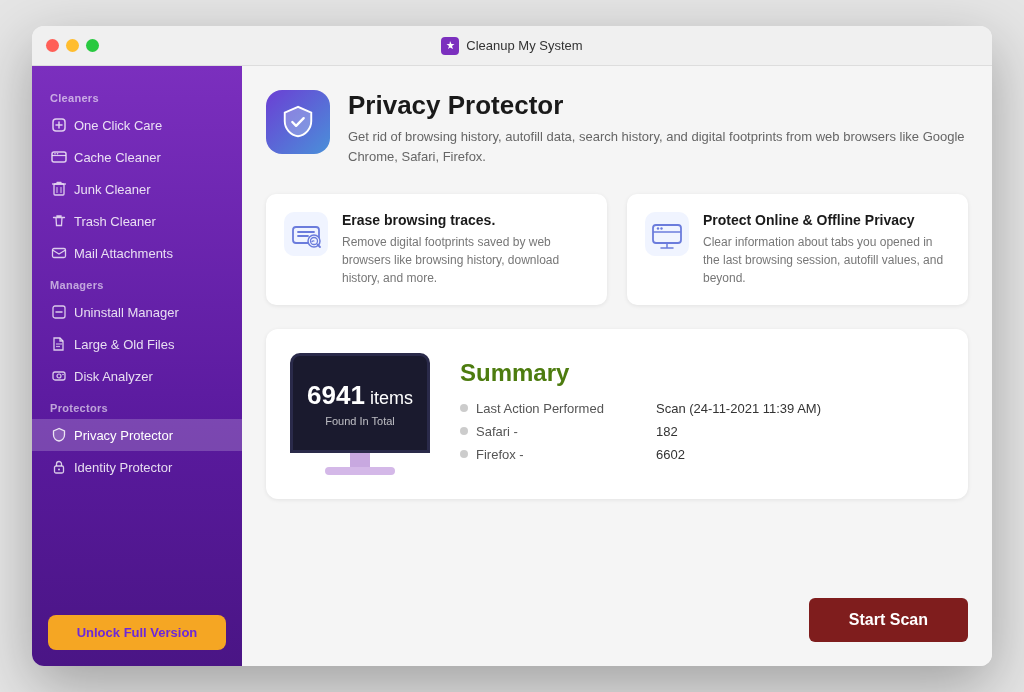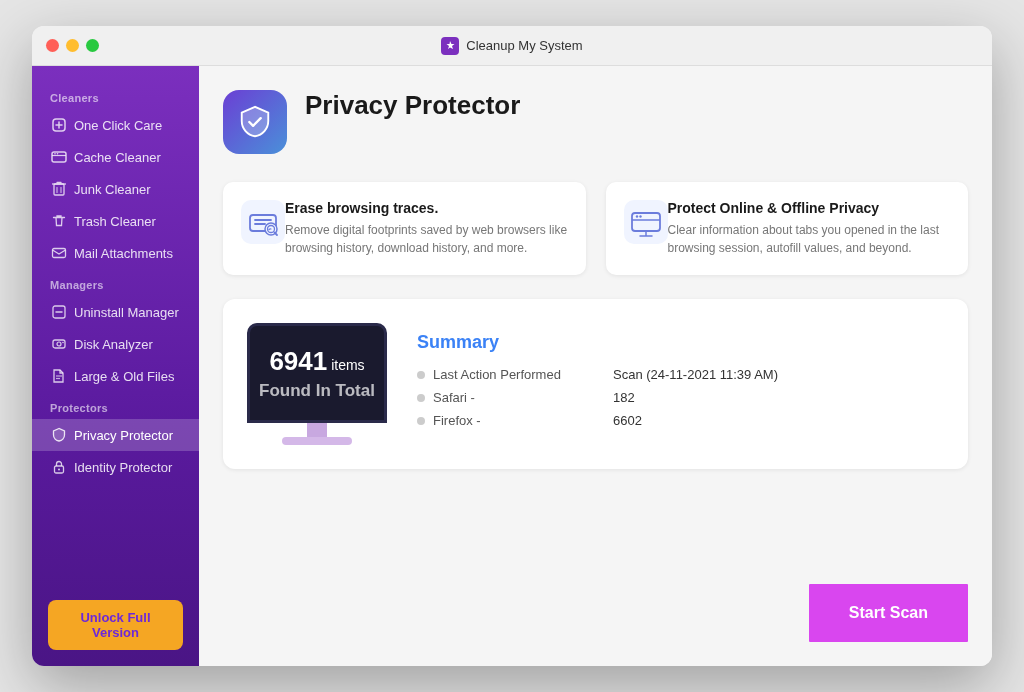--- a/index.html
+++ b/index.html
@@ -61,21 +61,21 @@
       font-weight: 500;
       color: #333;
     }
     .main-content {
       display: flex;
       flex: 1;
       overflow: hidden;
     }
     
     .sidebar {
-      width: 167px;
+      width: 210px;
       background: linear-gradient(180deg, #7b2fbe 0%, #5a1a9e 60%, #4a1585 100%);
       display: flex;
       flex-direction: column;
       padding: 16px 0 16px 0;
       flex-shrink: 0;
     }
     .sidebar-section-label {
       font-size: 11px;
       font-weight: 700;
       color: rgba(255,255,255,0.6);
@@ -169,20 +169,21 @@
       gap: 20px;
       margin-bottom: 24px;
     }
     .feature-card {
       flex: 1;
       background: #fff;
       border-radius: 10px;
       padding: 18px;
       display: flex;
       align-items: flex-start;
+      gap: 14px;
       box-shadow: 0 1px 4px rgba(0,0,0,0.08);
     }
     .feature-card-icon {
       width: 44px;
       height: 44px;
       flex-shrink: 0;
       display: flex;
       align-items: center;
       justify-content: center;
     }
@@ -228,43 +229,42 @@
     .monitor-count {
       font-size: 26px;
       font-weight: 700;
       color: #fff;
     }
     .monitor-count span {
       font-size: 14px;
       font-weight: 400;
     }
     .monitor-sub {
-      font-size: 17px;
+      font-size: 11px;
       color: rgba(255,255,255,0.7);
       margin-top: 4px;
-      font-weight: bold;
     }
     .monitor-neck {
       width: 20px;
       height: 14px;
       background: #c8a8e0;
     }
     .monitor-base {
       width: 70px;
       height: 8px;
       background: #d4b8e8;
       border-radius: 4px;
     }
     .summary-data {
       flex: 1;
     }
     .summary-data h2 {
-      font-size: 18px;
+      font-size: 24px;
       font-weight: 600;
-      color: #3b82f6;
+      color: #4d7c0f;
       margin-bottom: 14px;
     }
     .summary-row {
       display: flex;
       align-items: center;
       margin-bottom: 8px;
       font-size: 13px;
     }
     .summary-dot {
       width: 8px;
@@ -282,25 +282,25 @@
       color: #333;
       font-weight: 400;
     }
     
     .bottom-bar {
       display: flex;
       justify-content: flex-end;
       margin-top: auto;
     }
     .start-scan-btn {
-      background: #d946ef;
+      background: #7f1d1d;
       color: #fff;
       border: none;
-      border-radius: 1px;
-      padding: 20px 40px;
+      border-radius: 6px;
+      padding: 13px 40px;
       font-size: 16px;
       font-weight: 600;
       cursor: pointer;
     }
   </style>
 </head>
 <body>
 
 <div class="app-window">
 
@@ -388,38 +388,38 @@
             <rect x="2" y="2" width="12" height="12" rx="2" stroke="rgba(255,255,255,0.85)" stroke-width="1.3" fill="none"></rect>
             <path d="M5 8h6" stroke="rgba(255,255,255,0.85)" stroke-width="1.5" stroke-linecap="round"></path>
           </svg>
         </div>
         <span>Uninstall Manager</span>
       </div>
 
       <div class="sidebar-item">
         <div class="sidebar-item-icon">
           <svg width="16" height="16" viewBox="0 0 16 16" fill="none">
-            <rect x="2" y="4" width="12" height="8" rx="2" stroke="rgba(255,255,255,0.85)" stroke-width="1.3" fill="none"></rect>
-            <circle cx="8" cy="8" r="2" stroke="rgba(255,255,255,0.85)" stroke-width="1.2" fill="none"></circle>
-            <circle cx="12" cy="6.5" r="0.8" fill="rgba(255,255,255,0.85)"></circle>
-          </svg>
-        </div>
-        <span>Disk Analyzer</span>
-      </div>
-
-      <div class="sidebar-item">
-        <div class="sidebar-item-icon">
-          <svg width="16" height="16" viewBox="0 0 16 16" fill="none">
             <path d="M3 2h6l3 3v9H3z" stroke="rgba(255,255,255,0.85)" stroke-width="1.3" fill="none"></path>
             <path d="M9 2v3h3" stroke="rgba(255,255,255,0.85)" stroke-width="1.3" fill="none"></path>
             <line x1="5" y1="8" x2="11" y2="8" stroke="rgba(255,255,255,0.7)" stroke-width="1.2"></line>
             <line x1="5" y1="10.5" x2="9" y2="10.5" stroke="rgba(255,255,255,0.7)" stroke-width="1.2"></line>
           </svg>
         </div>
         <span>Large &amp; Old Files</span>
+      </div>
+
+      <div class="sidebar-item">
+        <div class="sidebar-item-icon">
+          <svg width="16" height="16" viewBox="0 0 16 16" fill="none">
+            <rect x="2" y="4" width="12" height="8" rx="2" stroke="rgba(255,255,255,0.85)" stroke-width="1.3" fill="none"></rect>
+            <circle cx="8" cy="8" r="2" stroke="rgba(255,255,255,0.85)" stroke-width="1.2" fill="none"></circle>
+            <circle cx="12" cy="6.5" r="0.8" fill="rgba(255,255,255,0.85)"></circle>
+          </svg>
+        </div>
+        <span>Disk Analyzer</span>
       </div>
 
       <div class="sidebar-section-label">Protectors</div>
 
       <div class="sidebar-item active">
         <div class="sidebar-item-icon">
           <svg width="16" height="16" viewBox="0 0 16 16" fill="none">
             <path d="M8 1.5L2.5 4v4c0 3 2.5 5.5 5.5 6 3-0.5 5.5-3 5.5-6V4z" stroke="rgba(255,255,255,0.95)" stroke-width="1.3" fill="rgba(255,255,255,0.15)"></path>
           </svg>
         </div>
@@ -446,20 +446,21 @@
 
       <div class="header-section">
         <div class="header-icon">
           <svg width="38" height="38" viewBox="0 0 38 38" fill="none">
             <path d="M19 3L5 9v9c0 8 6 15 14 16 8-1 14-8 14-16V9z" fill="rgba(255,255,255,0.25)" stroke="white" stroke-width="2"></path>
             <path d="M13 19l4 4 8-8" stroke="white" stroke-width="2.5" stroke-linecap="round" stroke-linejoin="round"></path>
           </svg>
         </div>
         <div class="header-text">
           <h1>Privacy Protector</h1>
+          <p>Get rid of browsing history, autofill data, search history, and digital footprints from web browsers like Google Chrome, Safari, Firefox.</p>
         </div>
       </div>
 
       <div class="feature-cards">
         <div class="feature-card">
           <div class="feature-card-icon">
             <svg width="44" height="44" viewBox="0 0 44 44" fill="none">
               <rect width="44" height="44" rx="10" fill="#f0f4ff"></rect>
               <rect x="9" y="15" width="26" height="16" rx="3" stroke="#6b7cdc" stroke-width="1.8" fill="none"></rect>
               <path d="M14 20h16M14 24h10" stroke="#6b7cdc" stroke-width="1.8" stroke-linecap="round"></path>
@@ -490,21 +491,21 @@
           <div class="feature-card-text">
             <h3>Protect Online &amp; Offline Privacy</h3>
             <p>Clear information about tabs you opened in the last browsing session, autofill values, and beyond.</p>
           </div>
         </div>
       </div>
 
       <div class="summary-box">
         <div class="monitor-visual">
           <div class="monitor-screen">
-            <div class="monitor-count"><span style="font-size:26px;font-weight:700;color:#fff">6941</span><span style="font-size:14px;font-weight:400;color:#fff"> items</span></div>
+            <div class="monitor-count"><span style="font-size:26px;font-weight:700;color:#fff">6941</span><span style="font-size:18px;font-weight:400;color:#fff"> items</span></div>
             <div class="monitor-sub">Found In Total</div>
           </div>
           <div class="monitor-neck"></div>
           <div class="monitor-base"></div>
         </div>
 
         <div class="summary-data">
           <h2>Summary</h2>
 
           <div class="summary-row">

